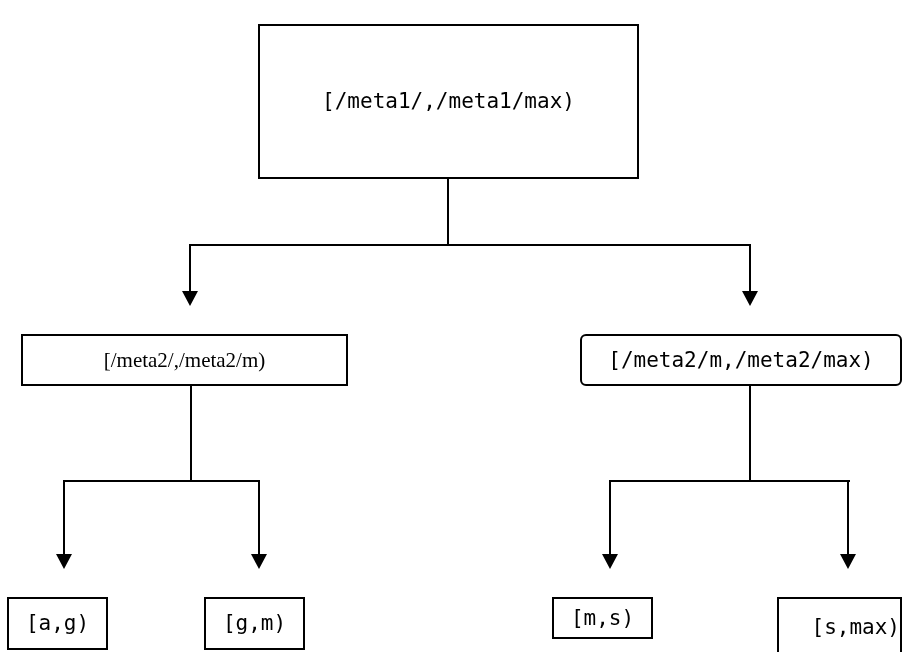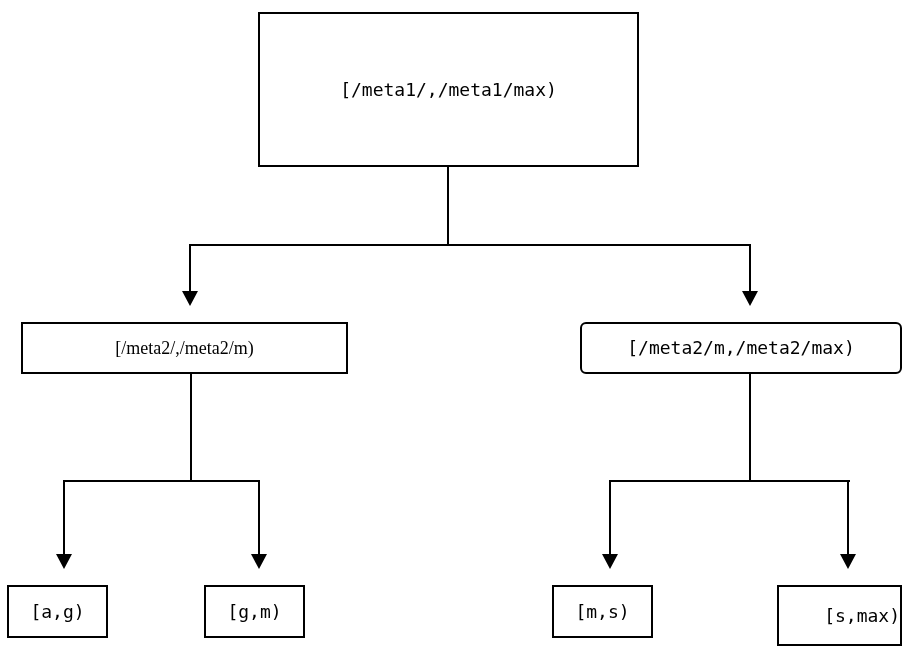--- a/index.html
+++ b/index.html
@@ -19,25 +19,26 @@
   .node {
     position: absolute;
     box-sizing: border-box;
     border: 2px solid #000000;
     background: #ffffff;
     display: flex;
     align-items: center;
     justify-content: center;
     color: #000000;
     font-family: "DejaVu Sans Mono", "Liberation Mono", monospace;
-    font-size: 18px;
+    font-size: 21px;
     line-height: 1;
     letter-spacing: 0px;
     white-space: pre;
     user-select: none;
+    margin-top: 12px;
   }
   .node-label {
     display: block;
     text-align: center;
     white-space: pre;
   }
   svg.edges {
     position: absolute;
     left: 0;
     top: 0;
@@ -100,21 +101,21 @@
   </div>
 
   <div class="node" style="left:7px; top:585px; width:101px; height:53px;">
     <span class="node-label">[a,g)</span>
   </div>
 
   <div class="node" style="left:204px; top:585px; width:101px; height:53px;">
     <span class="node-label">[g,m)</span>
   </div>
 
-  <div class="node" style="left:552px; top:585px; width:101px; height:53px;">
+  <div class="node" style="left:552px; top:585px; width:101px; height:42px;">
     <span class="node-label">[m,s)</span>
   </div>
 
   <div class="node" style="left:777px; top:585px; width:125px; height:61px;justify-content:flex-end;">
     <span class="node-label">[s,max)</span>
   </div>
 
 </div>
 
 </body></html>

